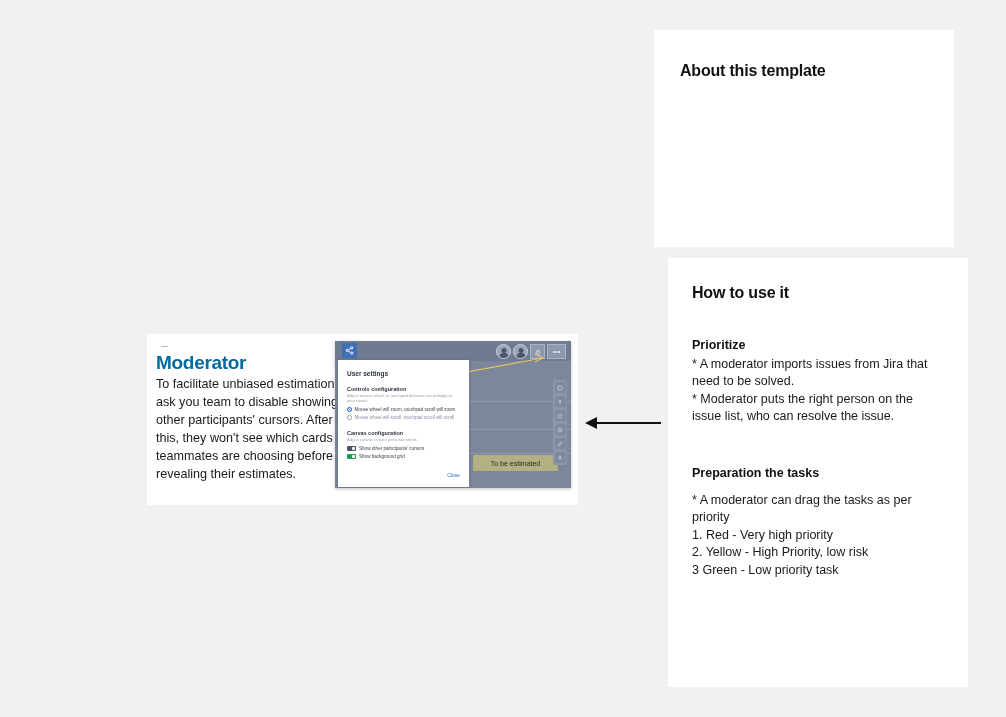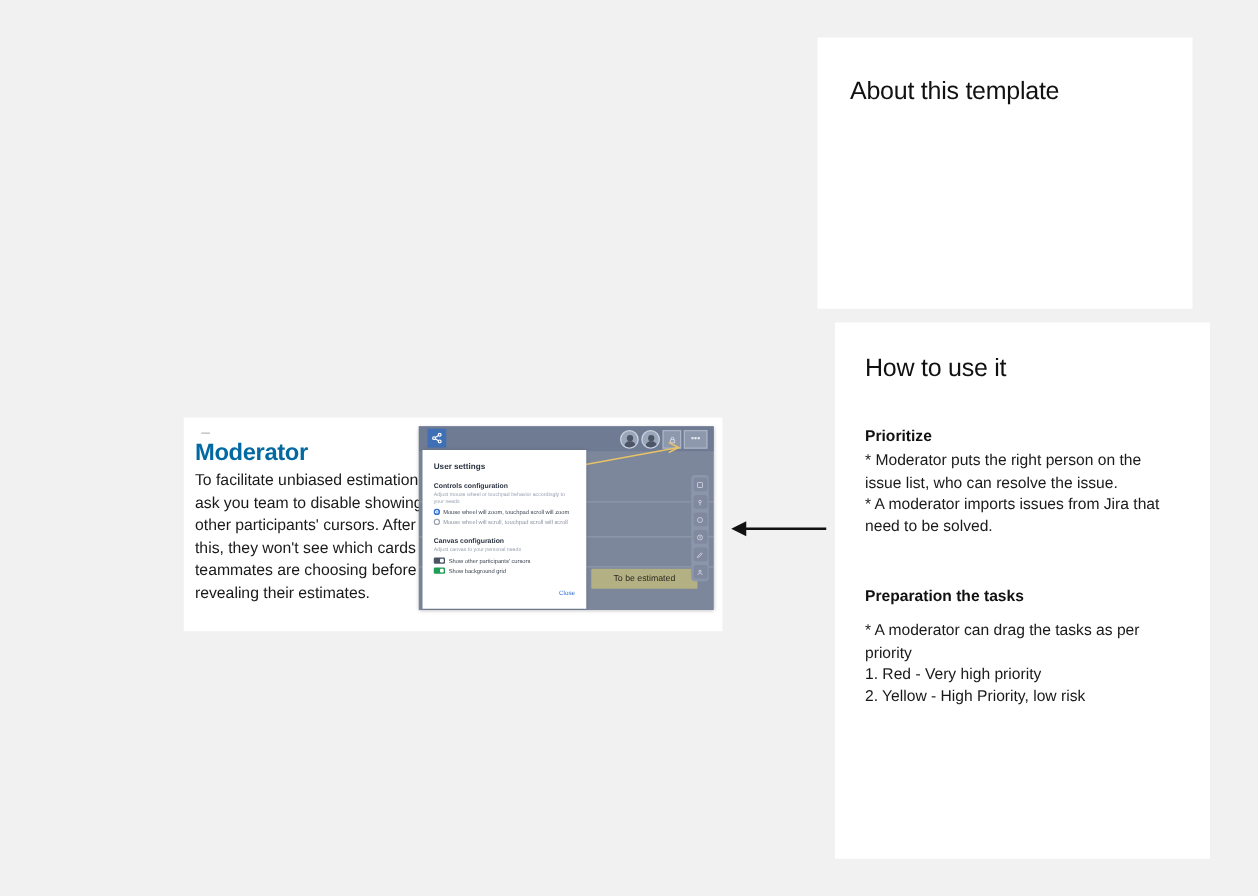--- a/index.html
+++ b/index.html
@@ -33,22 +33,22 @@
   #howto-card {
     left: 654px;
     top: 258px;
     width: 300px;
     height: 429px;
     padding: 26px 24px 0 24px;
     margin-left: 14px;
   }
 
   .card-title {
-    font-size: 20px;
-    font-weight: normal;
+    font-size: 16px;
+    font-weight: bold;
     color: #111111;
     letter-spacing: -0.2px;
     margin: 0 0 26px 0;
     line-height: 1.1;
   }
   #howto-card .card-title { margin-bottom: 36px; }
 
   .card-body {
     font-size: 12.5px;
     line-height: 17.5px;
@@ -332,27 +332,28 @@
 <body>
 
 <div class="card" id="about-card">
   <h1 class="card-title">About this template</h1>
 </div>
 
 <div class="card" id="howto-card">
   <h1 class="card-title">How to use it</h1>
 
   <div class="sect-head">Prioritize</div>
+  <div class="sect-line">* A moderator imports issues from Jira that need to be solved.</div>
   <div class="sect-line">* Moderator puts the right person on the issue list, who can resolve the issue.</div>
-  <div class="sect-line">* A moderator imports issues from Jira that need to be solved.</div>
 
   <div class="sect-head second">Preparation the tasks</div>
   <div class="sect-line">* A moderator can drag the tasks as per priority</div>
   <div class="sect-line">1. Red - Very high priority</div>
   <div class="sect-line">2. Yellow - High Priority, low risk</div>
+  <div class="sect-line">3 Green - Low priority task</div>
 </div>
 
 <div class="card" id="moderator-card">
 
   <div id="moderator-text">
     <span class="tiny-dash"></span>
     <h2 id="moderator-title">Moderator</h2>
     <div id="moderator-body">To facilitate unbiased estimation, ask you team to disable showing other participants' cursors. After this, they won't see which cards teammates are choosing before revealing their estimates.</div>
   </div>
 

